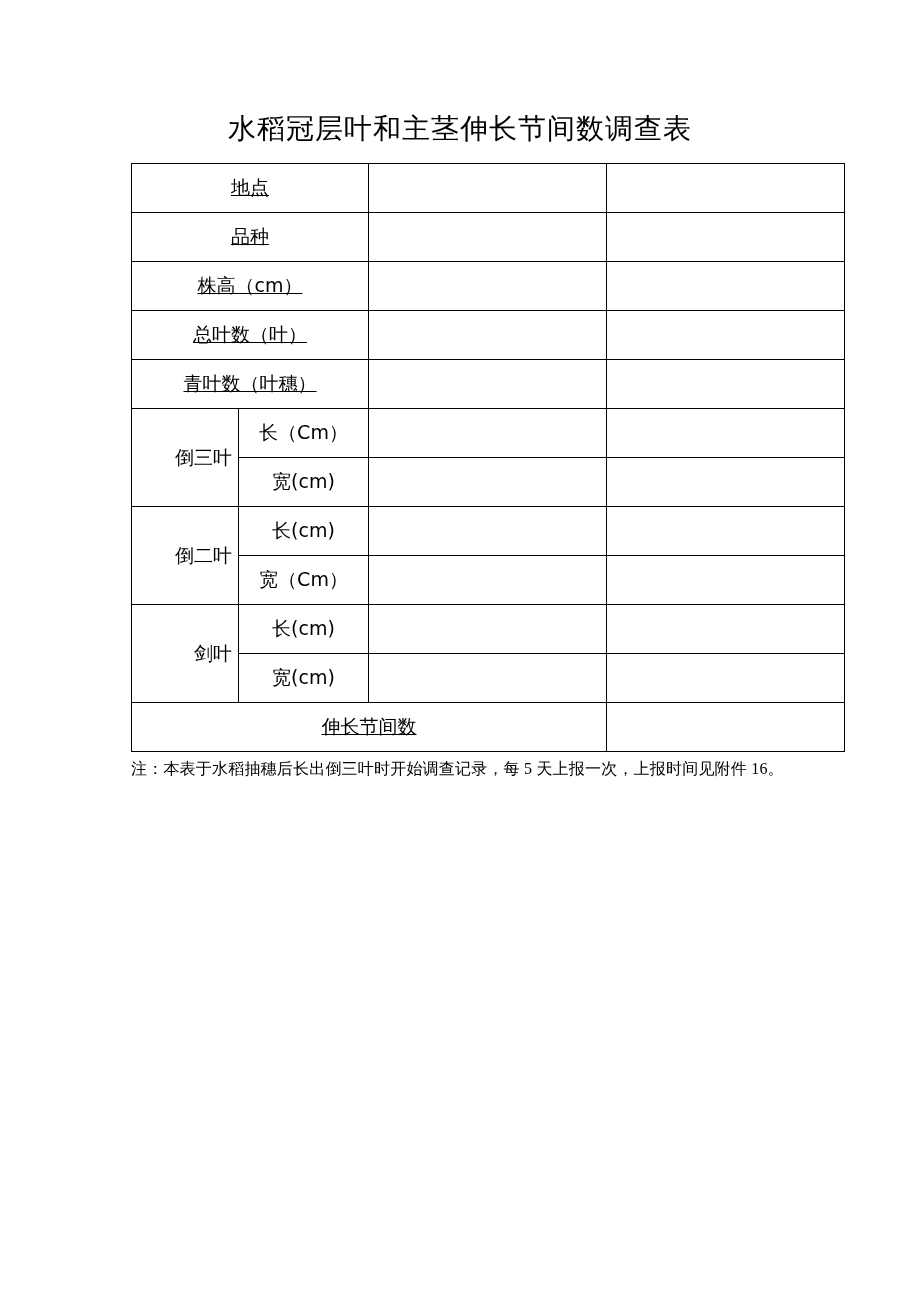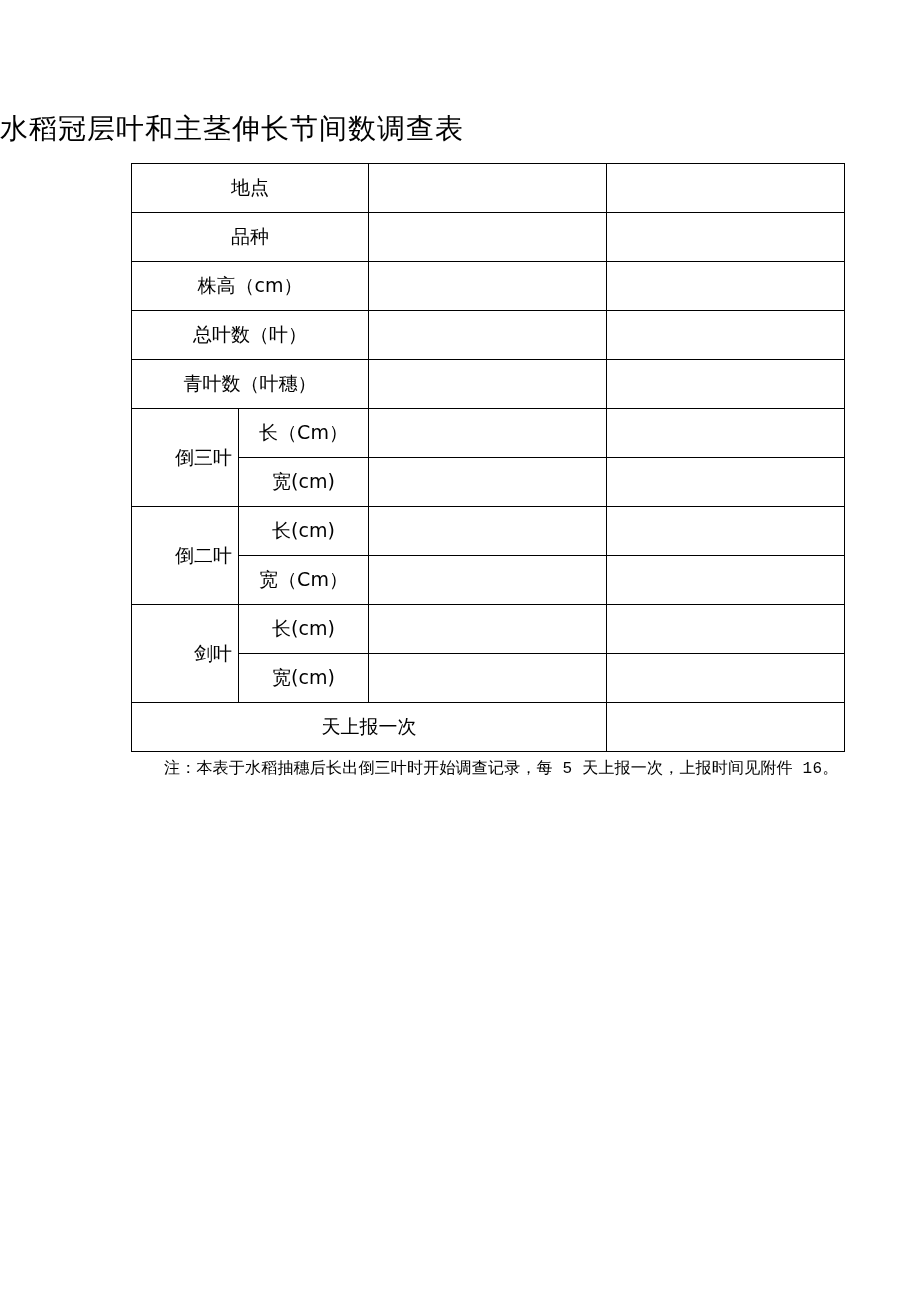--- a/index.html
+++ b/index.html
@@ -20,20 +20,21 @@
     left: 0;
     top: 0;
     width: 920px;
     height: 1301px;
   }
   .doc-title {
     position: absolute;
     left: 0;
     top: 110px;
     width: 920px;
+    text-align: center;
     font-size: 28px;
     font-family: "DejaVu Sans", "Liberation Sans", sans-serif;
     font-weight: 400;
     letter-spacing: 1px;
     white-space: nowrap;
   }
   table.survey {
     position: absolute;
     left: 131px;
     top: 163px;
@@ -44,42 +45,42 @@
   table.survey td {
     border: 1px solid #000000;
     height: 48px;
     padding: 0 6px;
     font-size: 19px;
     font-family: "DejaVu Sans", "Liberation Sans", sans-serif;
     vertical-align: middle;
   }
   td.label-full {
     text-align: center;
+    text-decoration: underline;
   }
   td.label-group {
     text-align: right;
   }
   td.label-sub {
     text-align: center;
     padding-left: 20px;
   }
   td.value-cell {
     text-align: center;
   }
   .note {
     position: absolute;
     left: 131px;
     top: 757px;
     width: 716px;
     font-size: 16px;
-    font-family: Liberation Mono, monospace;
+    font-family: Liberation Serif, serif;
     line-height: 1.55;
     text-align: justify;
     letter-spacing: 0.2px;
-    margin-left: 33px;
   }
 </style>
 </head>
 <body>
 
 <div class="page">
 
   <div class="doc-title">水稻冠层叶和主茎伸长节间数调查表</div>
 
   <table class="survey">
@@ -146,21 +147,21 @@
         <td class="value-cell"></td>
         <td class="value-cell"></td>
       </tr>
       <tr>
         <td class="label-sub">宽(cm)</td>
         <td class="value-cell"></td>
         <td class="value-cell"></td>
       </tr>
 
       <tr>
-        <td class="label-full" colspan="3">天上报一次</td>
+        <td class="label-full" colspan="3">伸长节间数</td>
         <td class="value-cell"></td>
       </tr>
     </tbody>
   </table>
 
   <div class="note">注：本表于水稻抽穗后长出倒三叶时开始调查记录，每 5 天上报一次，上报时间见附件 16。</div>
 
 </div>
 
 </body></html>

